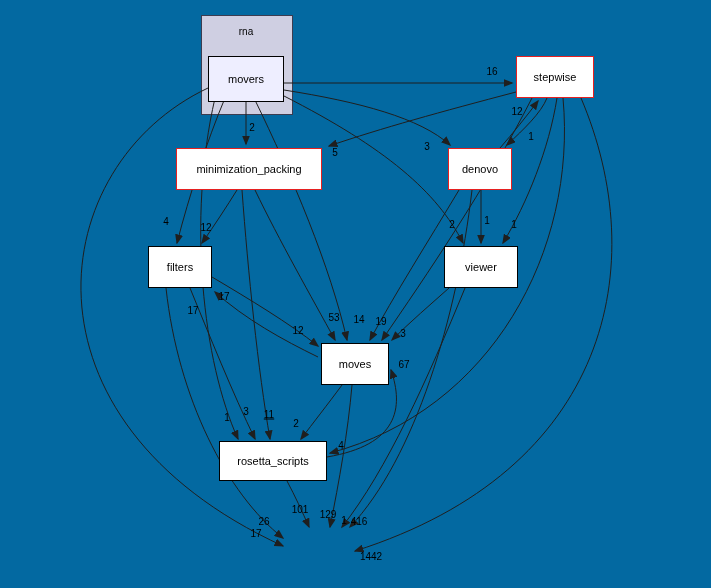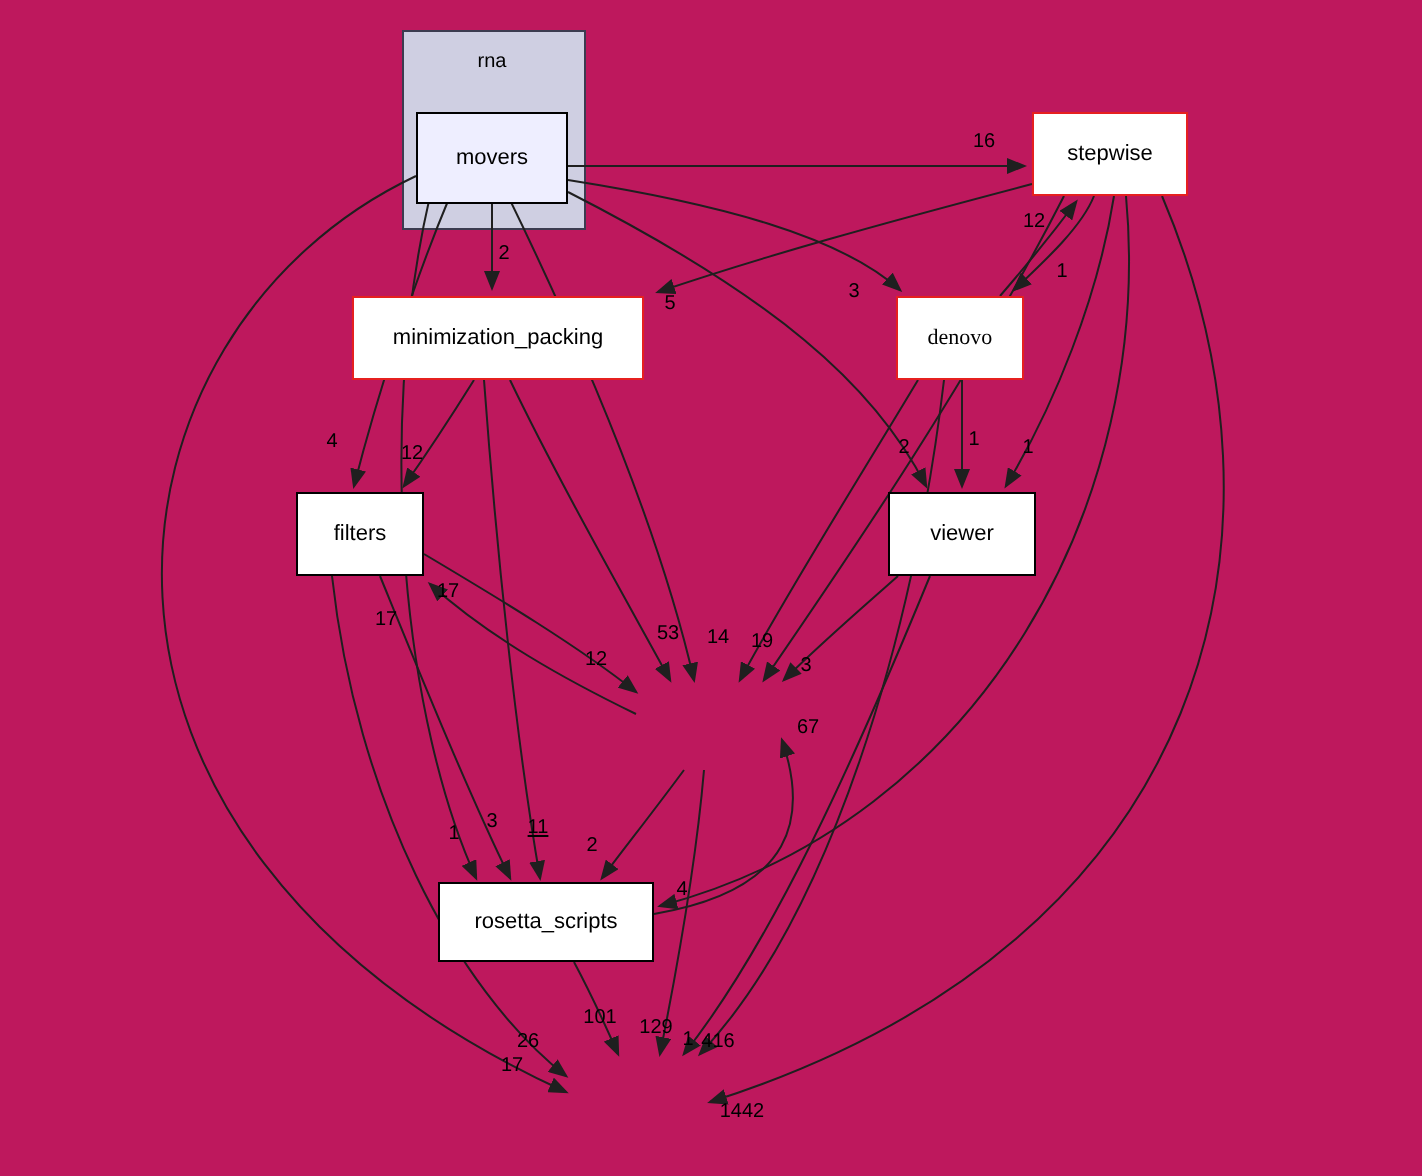--- a/index.html
+++ b/index.html
@@ -1,17 +1,17 @@
 <!DOCTYPE html>
 <html><head>
 <meta charset="utf-8">
 <style>
   html,body{margin:0;padding:0;background:#ffffff;}
   .canvas{
-    position:relative;width:711px;height:588px;background:#be185d;
+    position:relative;width:711px;height:588px;background:#0369a1;
     font-family:"Liberation Sans", sans-serif;overflow:hidden;
   }
   .cluster{position:absolute;background:#cfcfe2;border:1px solid #3c3c50;z-index:1;}
   .cluster-title{font-size:11px;color:#000;}
   svg.edges{position:absolute;left:0;top:0;z-index:2;}
   .edge{fill:none;stroke:#1f1f1f;stroke-width:1;}
   .node{
     position:absolute;display:flex;align-items:center;justify-content:center;
     background:#ffffff;border:1px solid #000000;font-size:11px;color:#000;
     z-index:3;box-sizing:border-box;white-space:nowrap;cursor:pointer;
@@ -66,23 +66,24 @@
     <path class="edge" marker-end="url(#arrow)" d="M287,481 C295,496 302,511 309,527"></path>
     <path class="edge" marker-end="url(#arrow)" d="M352,385 C348,432 339,482 330,527"></path>
     <path class="edge" marker-end="url(#arrow)" d="M465,288 C428,378 387,470 342,527"></path>
     <path class="edge" marker-end="url(#arrow)" d="M472,190 C457,318 415,458 350,527"></path>
     <path class="edge" marker-end="url(#arrow)" d="M581,98 C652,265 610,470 355,551"></path>
   </svg>
 
   <div class="node current" style="left:208px;top:56px;width:76px;height:46px;">movers</div>
   <div class="node red" style="left:516px;top:56px;width:78px;height:42px;">stepwise</div>
   <div class="node red" style="left:176px;top:148px;width:146px;height:42px;">minimization_packing</div>
-  <div class="node red" style="left:448px;top:148px;width:64px;height:42px;font-family:Liberation Serif, serif;">denovo</div>
+  <div class="node red" style="left:448px;top:148px;width:64px;height:42px;">denovo</div>
   <div class="node" style="left:148px;top:246px;width:64px;height:42px;">filters</div>
   <div class="node" style="left:444px;top:246px;width:74px;height:42px;">viewer</div>
+  <div class="node" style="left:321px;top:343px;width:68px;height:42px;">moves</div>
   <div class="node" style="left:219px;top:441px;width:108px;height:40px;">rosetta_scripts</div>
 
   <span class="elabel" style="left:492px;top:71px;">16</span>
   <span class="elabel" style="left:252px;top:127px;">2</span>
   <span class="elabel" style="left:427px;top:146px;">3</span>
   <span class="elabel" style="left:531px;top:136px;">1</span>
   <span class="elabel" style="left:517px;top:111px;">12</span>
   <span class="elabel" style="left:335px;top:152px;">5</span>
   <span class="elabel" style="left:166px;top:221px;">4</span>
   <span class="elabel" style="left:206px;top:227px;">12</span>

